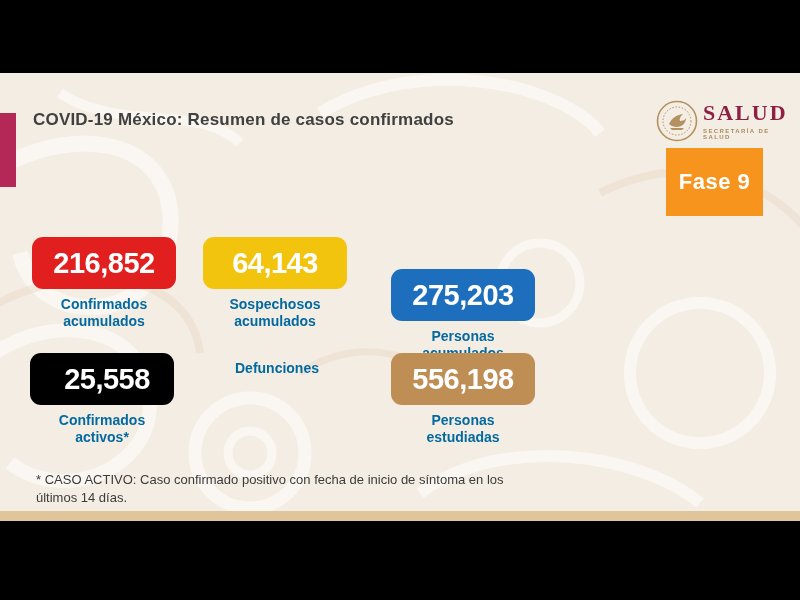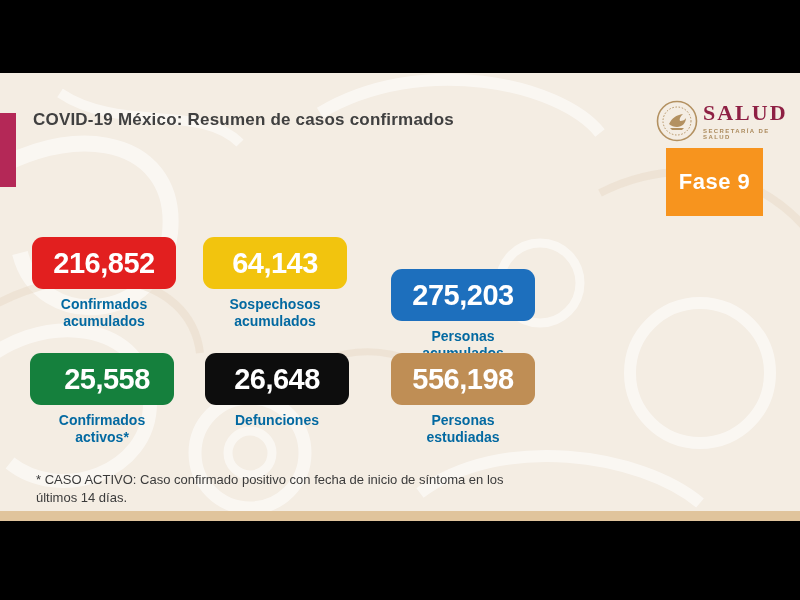--- a/index.html
+++ b/index.html
@@ -112,25 +112,24 @@
     <div class="stat s2">
       <div class="pill" style="background: rgb(242, 196, 14);">64,143</div>
       <div class="lbl">Sospechosos acumulados</div>
     </div>
     <div class="stat s3">
       <div class="pill" style="background: rgb(29, 111, 189);">275,203</div>
       <div class="lbl">Personas acumulados</div>
     </div>
 
     <div class="stat s4">
-      <div class="pill" style="background: #15803d; padding-left: 10px;">25,558</div>
+      <div class="pill" style="background: #000000; padding-left: 10px;">25,558</div>
       <div class="lbl">Confirmados activos*</div>
     </div>
     <div class="stat s5">
-      <div class="pill" style="background: rgb(13, 13, 13);">26,648</div>
       <div class="lbl">Defunciones</div>
     </div>
     <div class="stat s6">
       <div class="pill" style="background: rgb(191, 142, 85);">556,198</div>
       <div class="lbl">Personas estudiadas</div>
     </div>
 
     <div class="footnote">* CASO ACTIVO: Caso confirmado positivo con fecha de inicio de síntoma en los últimos 14 días.</div>
 
   </div>

